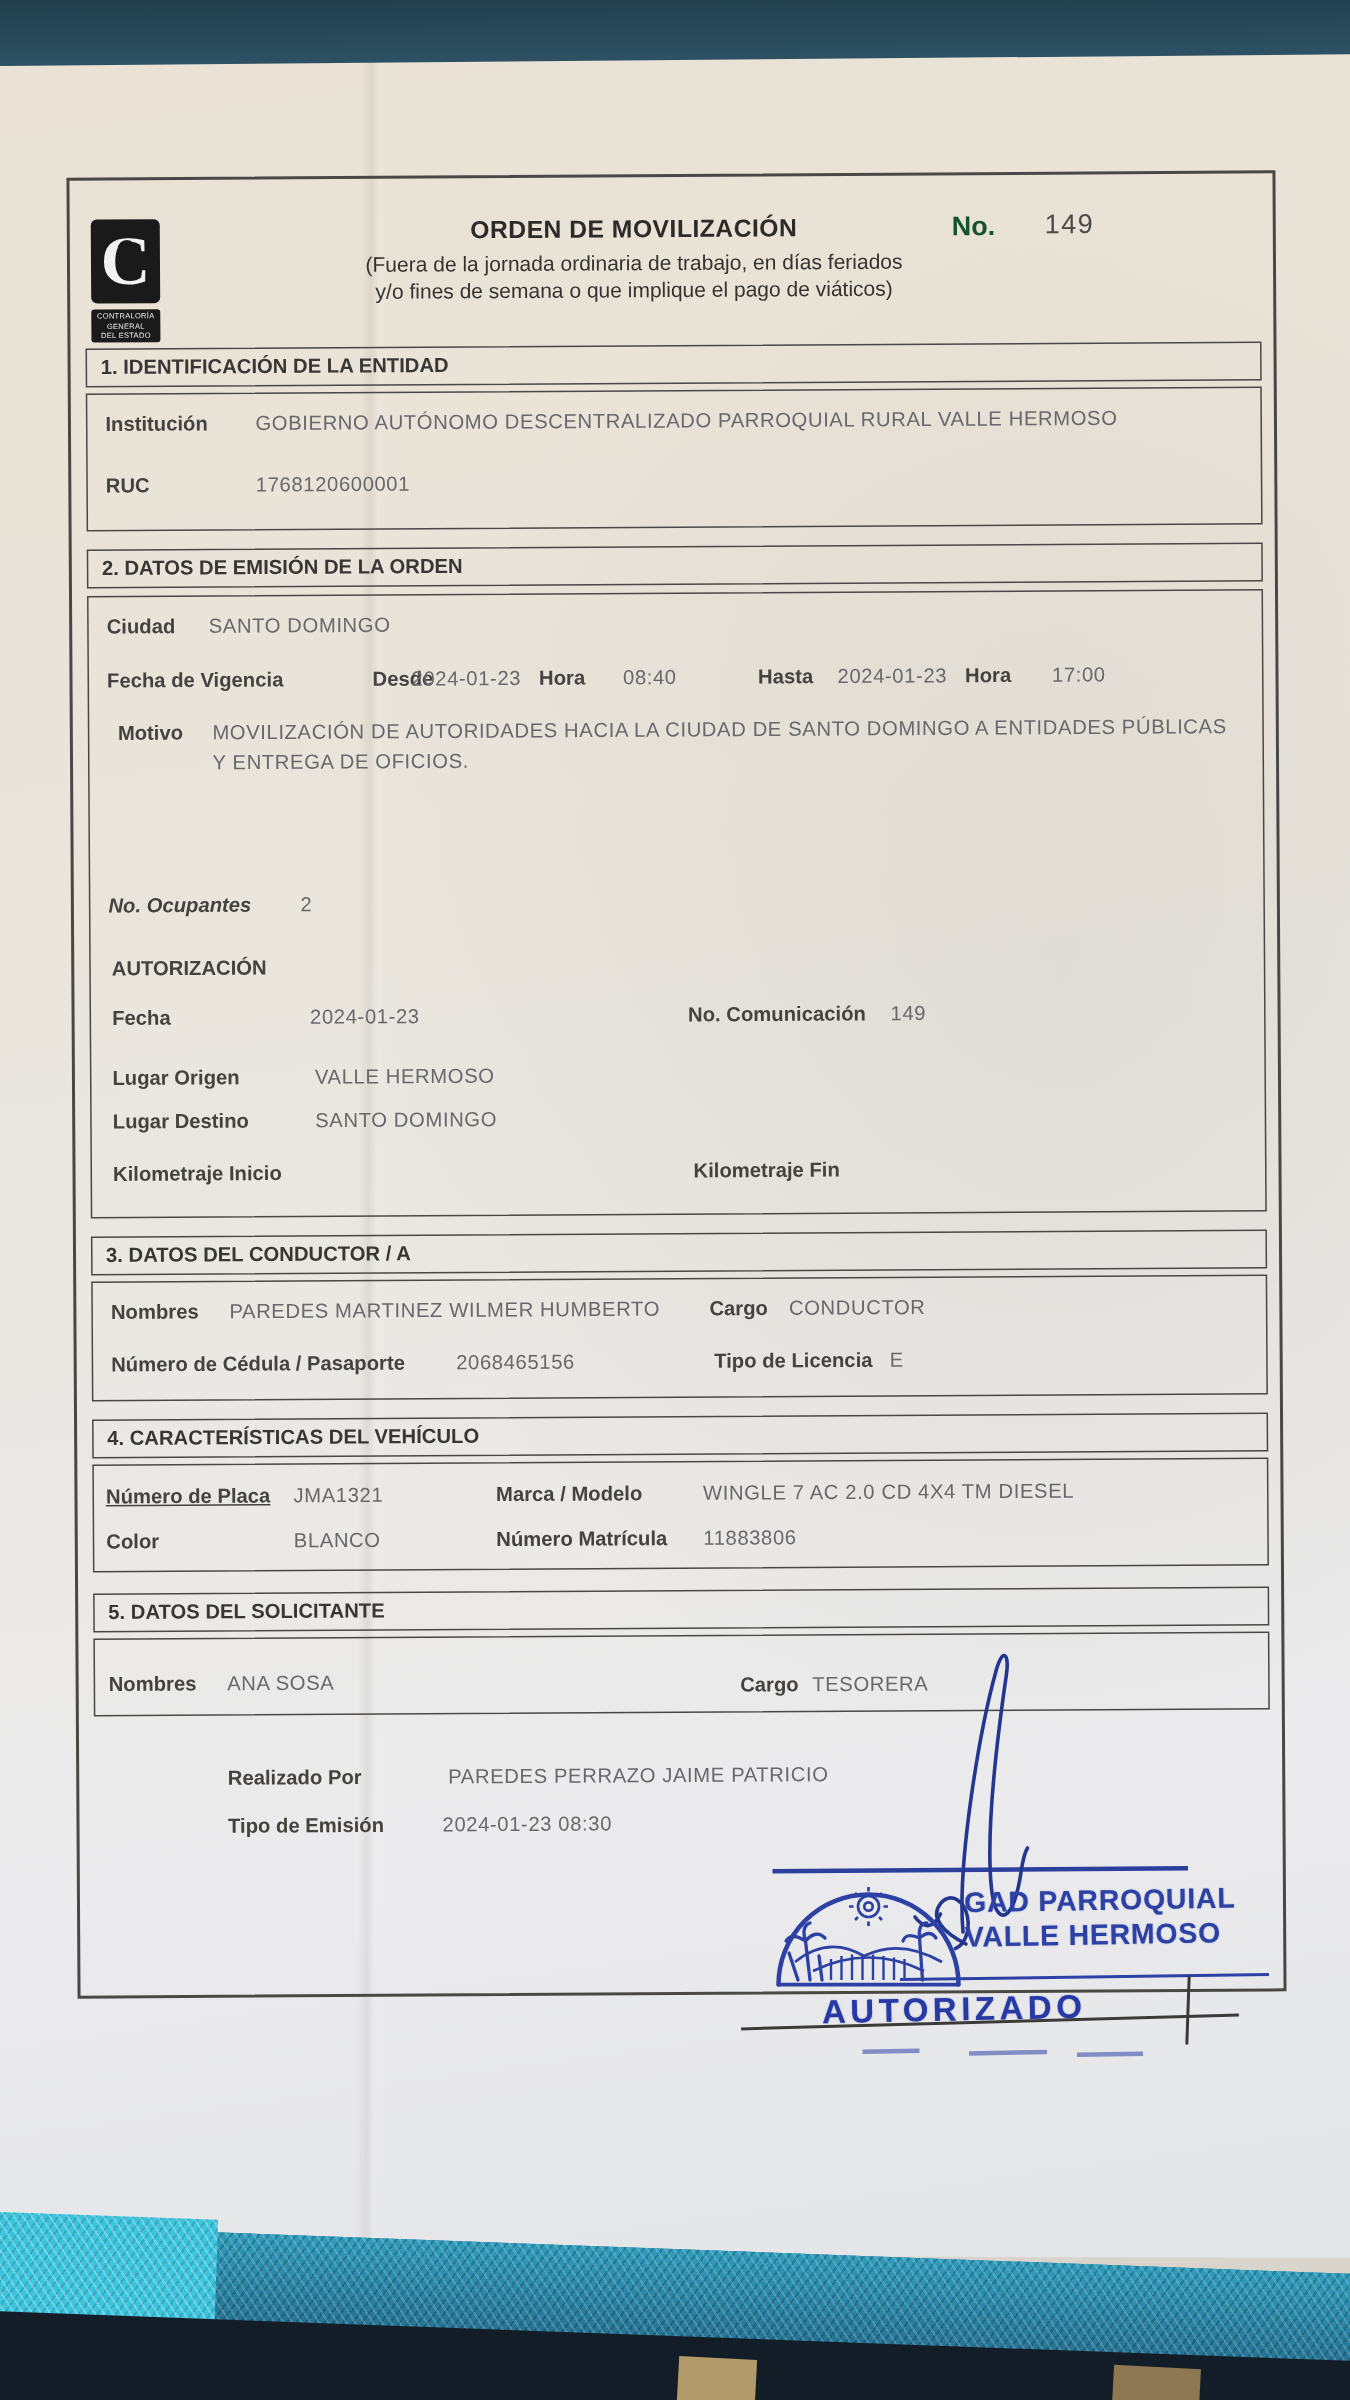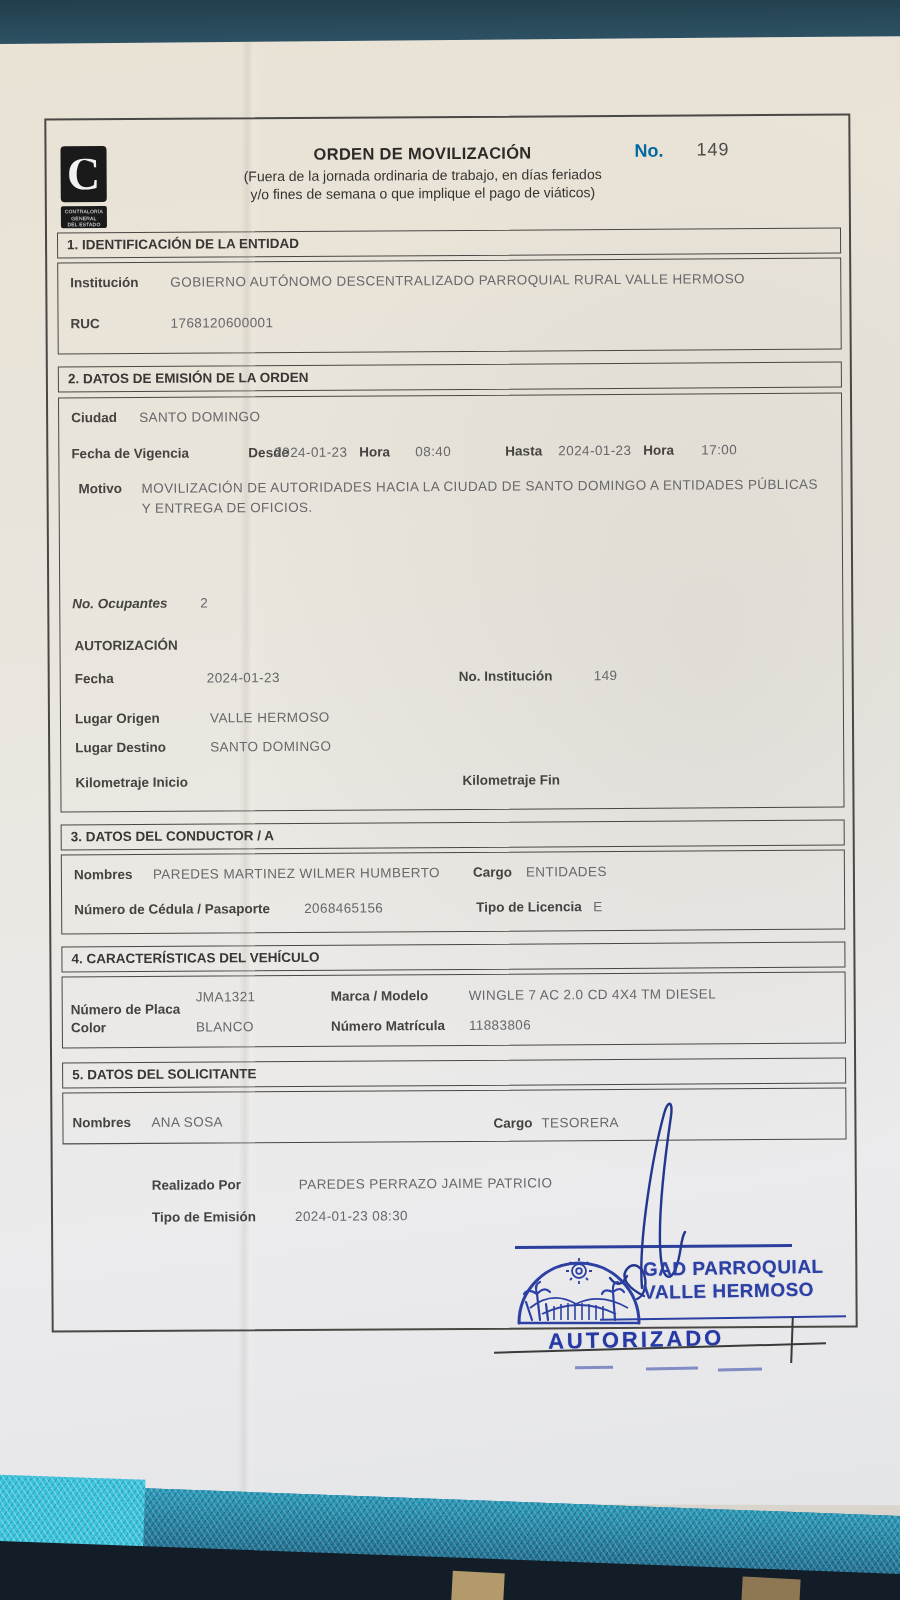--- a/index.html
+++ b/index.html
@@ -71,21 +71,21 @@
   
   .logo-box { position:absolute; left:14px; top:26px; width:46px; height:56px; background:#1a1a1a; border-radius:4px; }
   .logo-cap {
     position:absolute; left:14px; top:86px; width:46px; height:22px; background:#1a1a1a; border-radius:2px;
     color:#efefef; font-size:5px; line-height:6.5px; text-align:center; padding-top:2px; overflow:hidden;
     letter-spacing:0.2px;
   }
   .title-wrap { position:absolute; left:150px; top:26px; width:452px; text-align:center; }
   .form-title { font-weight:bold; font-size:16.5px; color:#2d2b28; letter-spacing:0.3px; }
   .form-sub { font-size:14px; color:#35332f; margin-top:3px; line-height:18px; }
-  .no-label { position:absolute; left:588px; top:24px; font-weight:bold; font-size:18px; color:#0369a1; }
+  .no-label { position:absolute; left:588px; top:24px; font-weight:bold; font-size:18px; color:#14532d; }
   .no-value { position:absolute; left:650px; top:23px; font-size:18px; color:#4c4a46; letter-spacing:1px; }
 
   
   .sig-line { position:absolute; left:515px; top:1245px; width:277px; height:2.5px; background:#2c3f9d; transform:rotate(-0.4deg); }
   .stamp-text {
     position:absolute; left:643px; top:1256px; width:210px;
     color:#2d41a5; font-weight:bold; font-size:19px; line-height:23px; letter-spacing:0.5px;
     transform:rotate(-1deg); text-shadow:0 0 1px rgba(45,65,165,.45);
   }
   .stamp-underline { position:absolute; left:600px; top:1317px; width:246px; height:2px; background:#2d41a5; transform:rotate(-0.8deg); }
@@ -163,47 +163,47 @@
       <span class="val" style="left:82px; top:83px;">MOVILIZACIÓN DE AUTORIDADES HACIA LA CIUDAD DE SANTO DOMINGO A ENTIDADES PÚBLICAS</span>
       <span class="val" style="left:82px; top:103px;">Y ENTREGA DE OFICIOS.</span>
 
       <span class="lab" style="left:12px; top:198px;font-style:italic;">No. Ocupantes</span>
       <span class="val" style="left:140px; top:198px;">2</span>
 
       <span class="lab" style="left:14px; top:240px;">AUTORIZACIÓN</span>
 
       <span class="lab" style="left:14px;  top:273px;">Fecha</span>
       <span class="val" style="left:146px; top:273px;">2024-01-23</span>
-      <span class="lab" style="left:398px; top:273px;">No. Institución</span>
+      <span class="lab" style="left:398px; top:273px;">No. Comunicación</span>
       <span class="val" style="left:533px; top:273px;">149</span>
 
       <span class="lab" style="left:14px;  top:313px;">Lugar Origen</span>
       <span class="val" style="left:149px; top:313px;">VALLE HERMOSO</span>
       <span class="lab" style="left:14px;  top:342px;">Lugar Destino</span>
       <span class="val" style="left:149px; top:342px;">SANTO DOMINGO</span>
 
       <span class="lab" style="left:14px;  top:377px;">Kilometraje Inicio</span>
       <span class="lab" style="left:401px; top:377px;">Kilometraje Fin</span>
     </div>
 
     <div class="sbar" style="top:704px;">3. DATOS DEL CONDUCTOR / A</div>
     <div class="cbox" style="top:734px; height:80px;">
       <span class="lab" style="left:12px;  top:12px;">Nombres</span>
       <span class="val" style="left:91px;  top:12px;">PAREDES MARTINEZ WILMER HUMBERTO</span>
       <span class="lab" style="left:411px; top:12px;">Cargo</span>
-      <span class="val" style="left:464px; top:12px;">ENTIDADES</span>
+      <span class="val" style="left:464px; top:12px;">CONDUCTOR</span>
       <span class="lab" style="left:12px;  top:47px;">Número de Cédula / Pasaporte</span>
       <span class="val" style="left:242px; top:47px;">2068465156</span>
       <span class="lab" style="left:414px; top:47px;">Tipo de Licencia</span>
       <span class="val" style="left:531px; top:47px;">E</span>
     </div>
 
     <div class="sbar" style="top:826px;">4. CARACTERÍSTICAS DEL VEHÍCULO</div>
     <div class="cbox" style="top:856px; height:72px;">
-      <span class="lab" style="left:8px;   top:25px;">Número de Placa</span>
+      <span class="lab" style="left:8px;   top:13px;text-decoration:underline;">Número de Placa</span>
       <span class="val" style="left:133px; top:13px;">JMA1321</span>
       <span class="lab" style="left:268px; top:13px;">Marca / Modelo</span>
       <span class="val" style="left:406px; top:13px;">WINGLE 7 AC 2.0 CD 4X4 TM DIESEL</span>
       <span class="lab" style="left:8px;   top:43px;">Color</span>
       <span class="val" style="left:133px; top:43px;">BLANCO</span>
       <span class="lab" style="left:268px; top:43px;">Número Matrícula</span>
       <span class="val" style="left:406px; top:43px;">11883806</span>
     </div>
 
     <div class="sbar" style="top:942px;">5. DATOS DEL SOLICITANTE</div>

